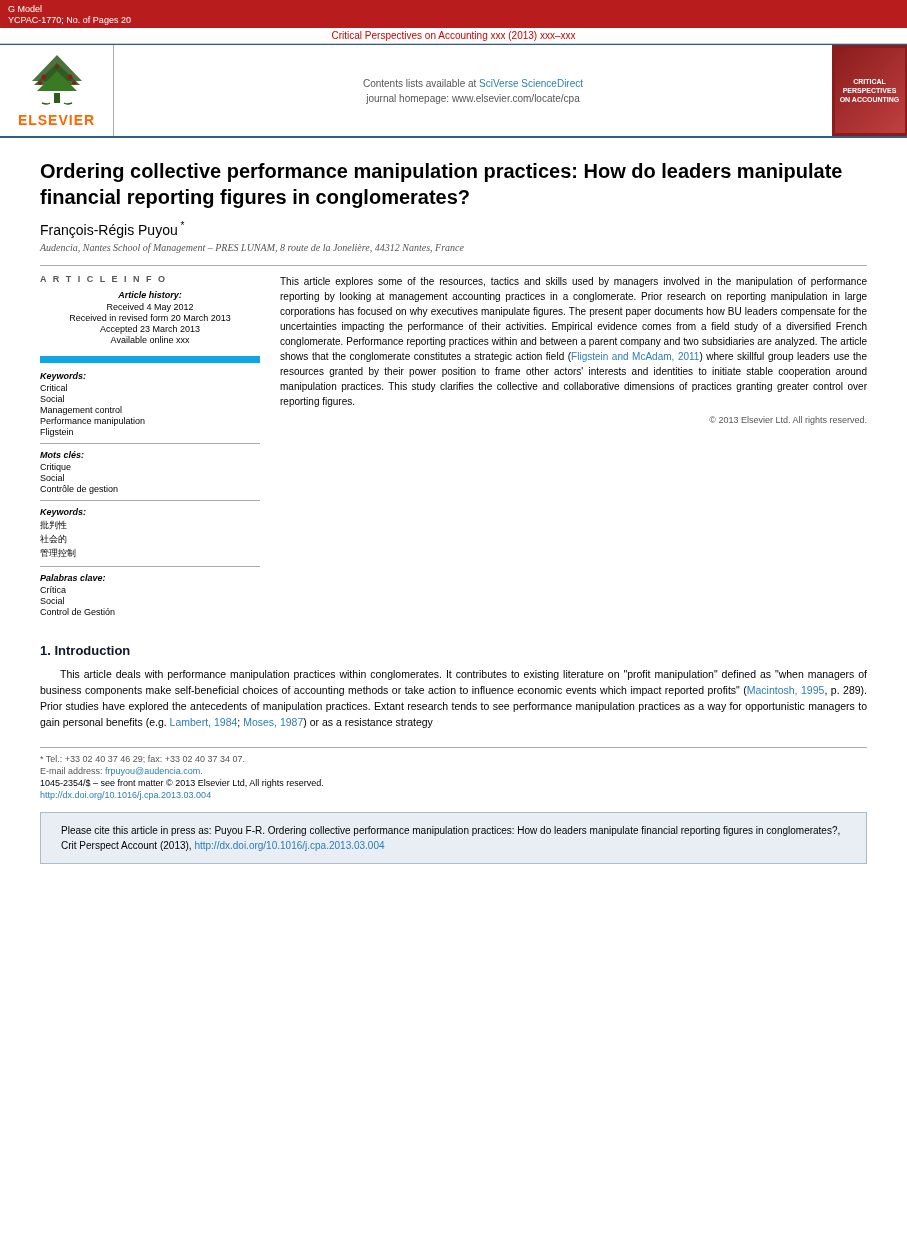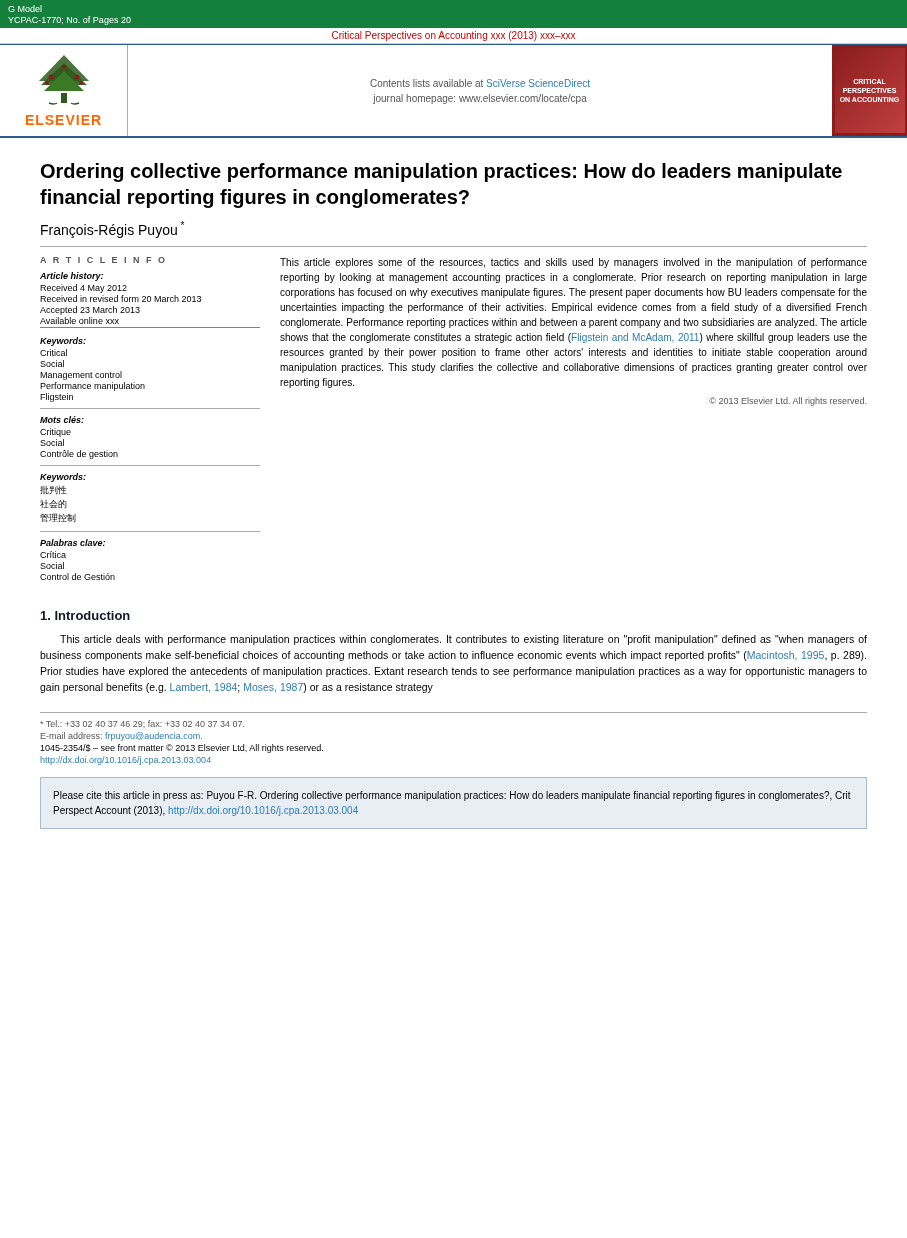--- a/index.html
+++ b/index.html
@@ -7,21 +7,21 @@
       font-family: "Times New Roman", Times, serif;
       font-size: 12px;
       background: #fff;
       color: #000;
       width: 907px;
       min-height: 1238px;
     }
 
     
     .top-bar {
-      background: #15803d;
+      background: #b91c1c;
       display: flex;
       align-items: center;
       justify-content: space-between;
       padding: 3px 8px;
     }
     .top-bar-left {
       color: #fff;
       font-size: 10px;
       font-family: Arial, sans-serif;
     }
@@ -51,21 +51,21 @@
 
     
     .journal-header {
       display: flex;
       align-items: stretch;
       border-bottom: 2px solid #2c5f8a;
       border-top: 1px solid #2c5f8a;
       margin: 0;
     }
     .journal-header-logo {
-      width: 128px;
+      width: 114px;
       min-height: 90px;
       border-right: 1px solid #aaa;
       display: flex;
       align-items: center;
       justify-content: center;
       padding: 8px;
       background: #fff;
     }
     .elsevier-logo {
       text-align: center;
@@ -204,22 +204,23 @@
       margin-bottom: 2px;
     }
     .info-item {
       font-size: 9px;
       font-family: Arial, sans-serif;
       color: #000;
       margin-bottom: 1px;
     }
     .info-group {
       margin-bottom: 8px;
-      border-bottom: 1px solid #0ea5e9;
-      padding-bottom: 0;
+      border-bottom: 7px solid #0ea5e9;
+      padding-bottom: 10px;
+      text-align: center;
     }
     .keywords-group {
       margin-bottom: 6px;
     }
     .keywords-group .info-label {
       margin-bottom: 2px;
     }
 
     .abstract-text {
       font-size: 10px;
@@ -284,21 +285,21 @@
       font-family: Arial, sans-serif;
       color: #000;
       margin-bottom: 2px;
     }
 
     
     .citation-box {
       background: #e8eef4;
       border: 1px solid #aabbcc;
       margin: 12px 0 0 0;
-      padding: 10px 12px;
+      padding: 10px 20px;
       font-size: 10px;
       font-family: Arial, sans-serif;
       line-height: 1.5;
       color: #000;
     }
     .citation-box a, .citation-box .link-blue {
       color: #2c7db5;
     }
 
     
@@ -356,20 +357,21 @@
   </div>
 </div>
 
 <div class="main-content">
 
   <div class="article-title">Ordering collective performance manipulation practices: How do leaders manipulate financial reporting figures in conglomerates?</div>
 
   <div class="author-name">
     <span>François-Régis Puyou</span><span class="author-star"> *</span>
   </div>
+  <div class="author-affiliation">Audencia, Nantes School of Management – PRES LUNAM, 8 route de la Jonelière, 44312 Nantes, France</div>
 
   <hr class="section-divider">
 
   <div class="two-col">
 
     <div class="col-left">
       <div class="section-heading">A R T I C L E   I N F O</div>
 
       <div class="info-group">
         <div class="info-label">Article history:</div>

